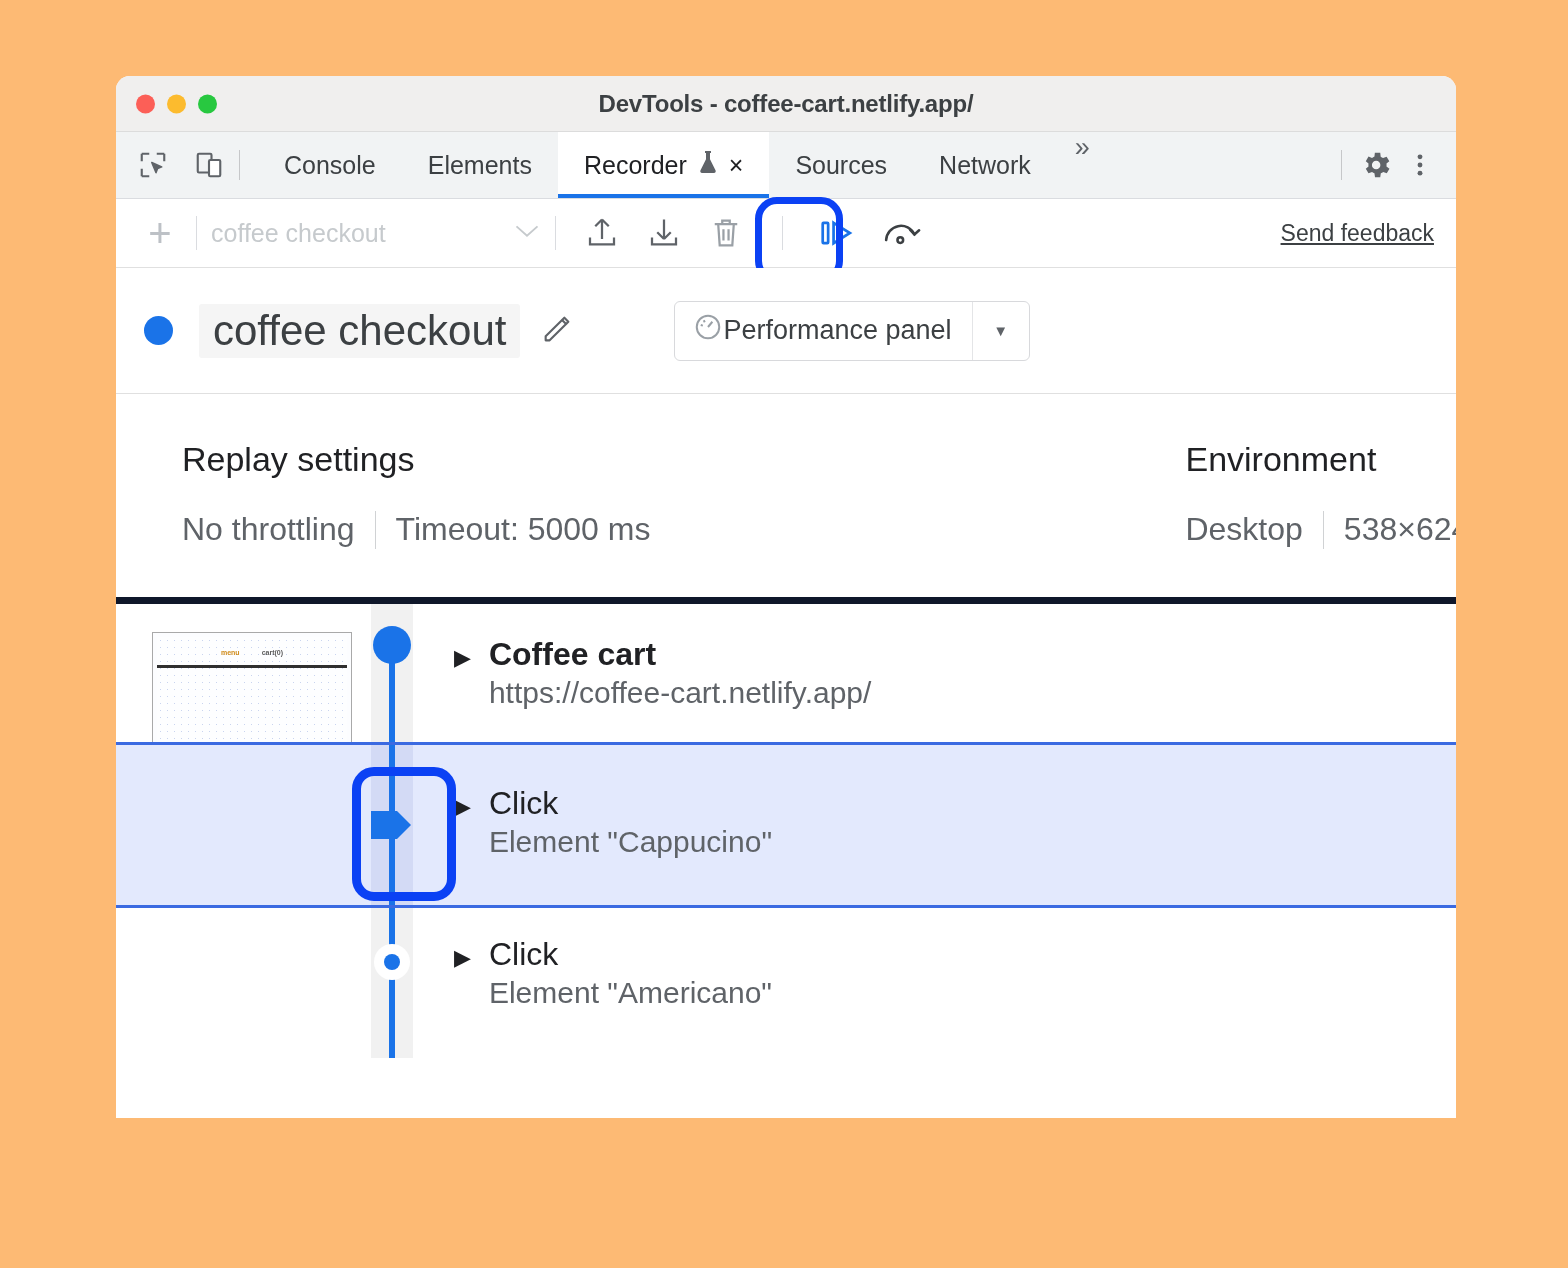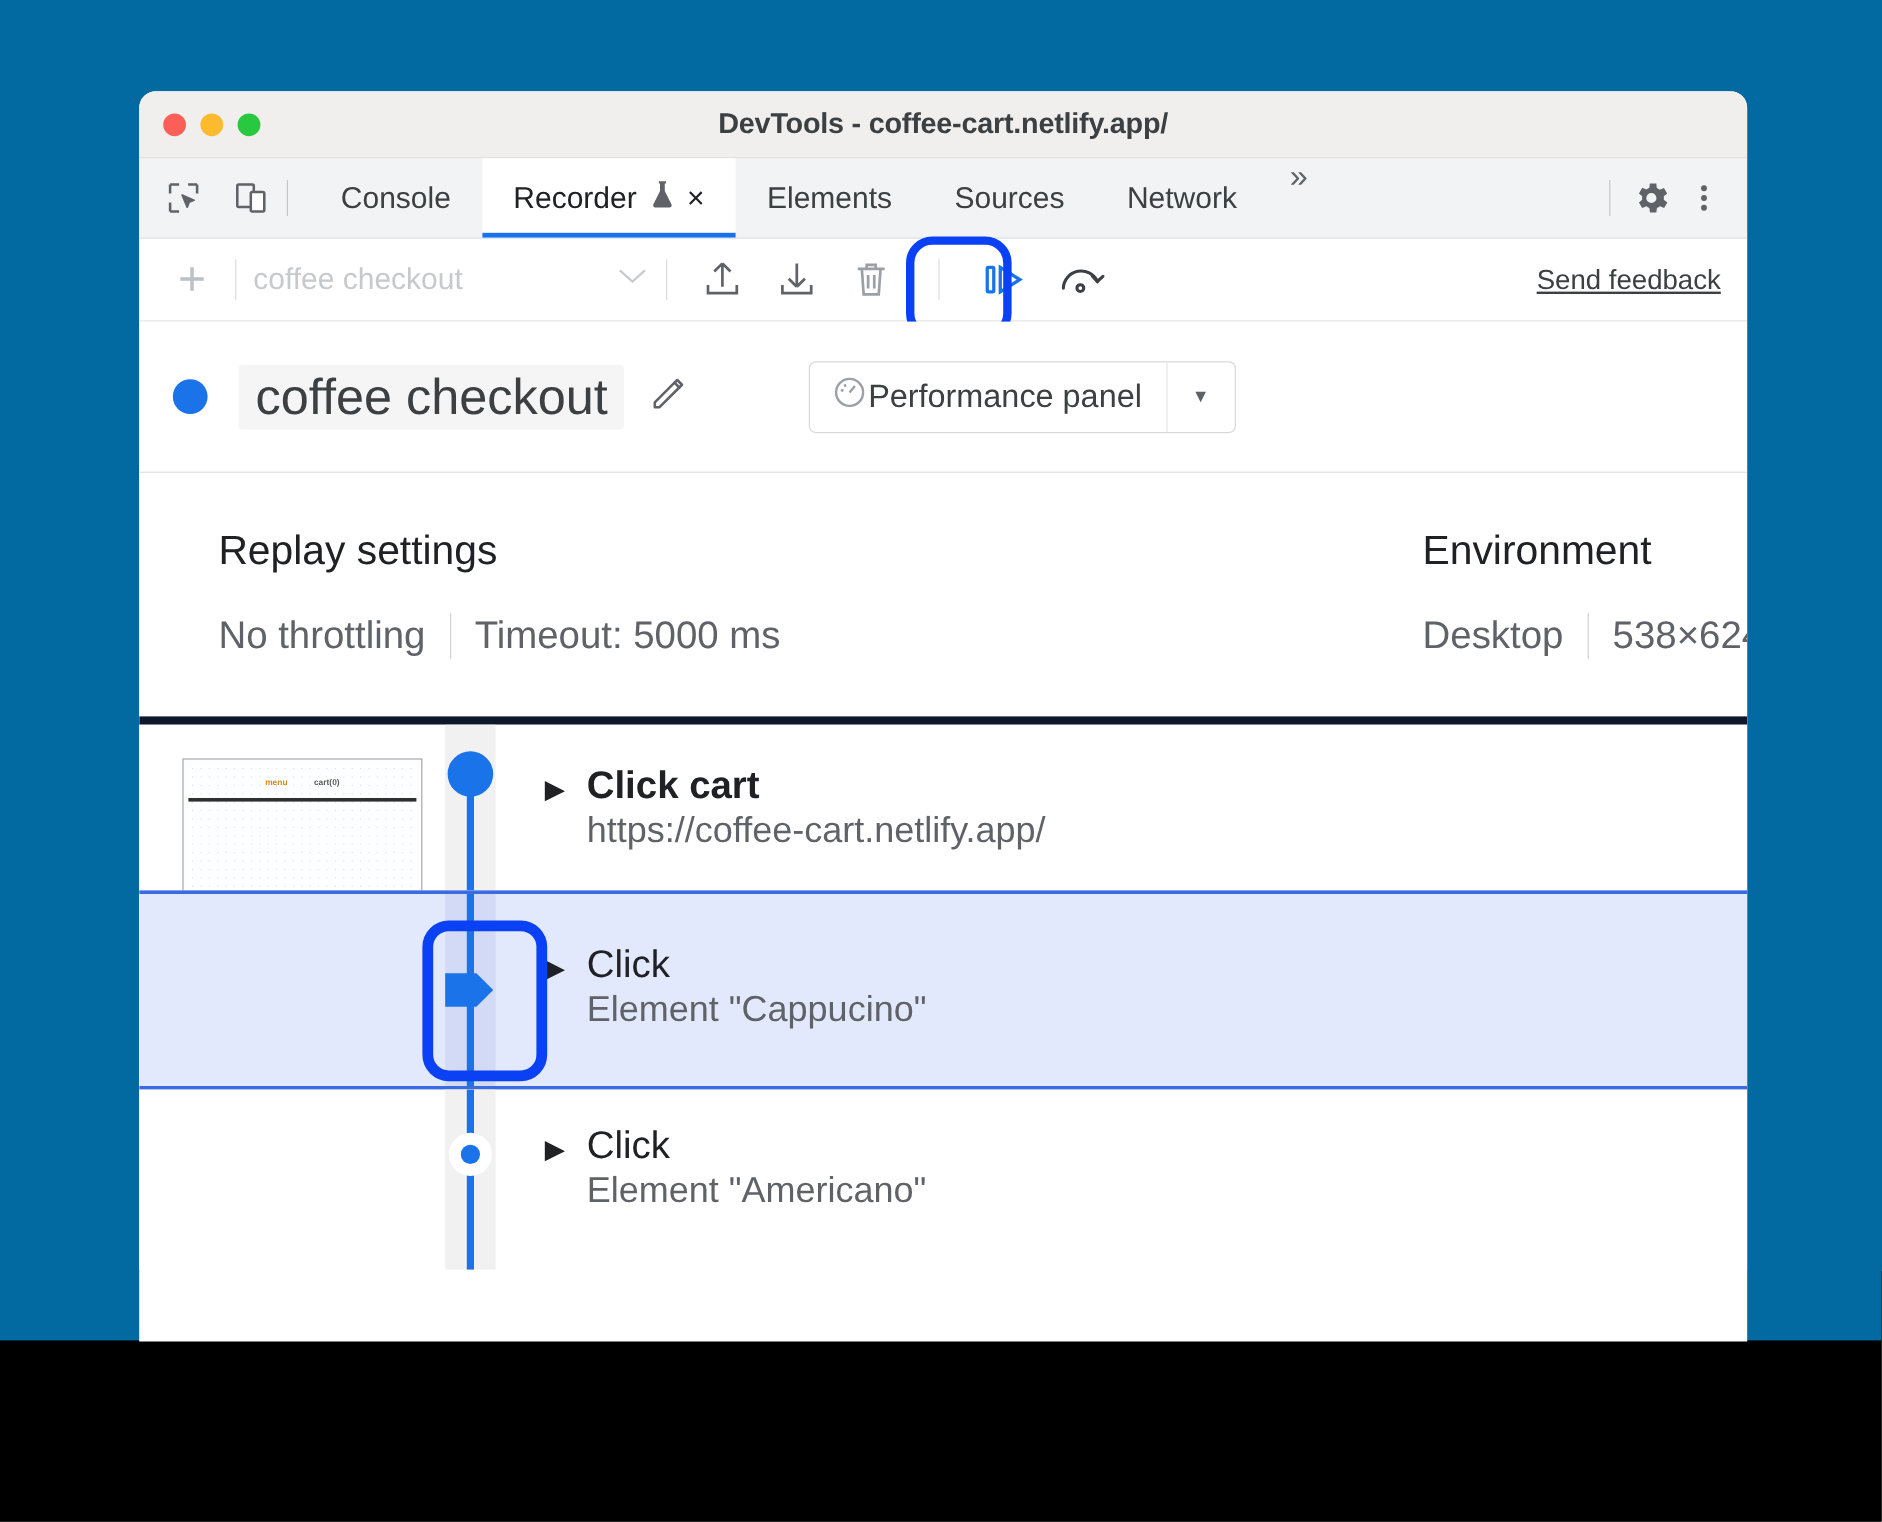--- a/index.html
+++ b/index.html
@@ -8,22 +8,22 @@
     background: #000000;
     width: 1568px;
     height: 1268px;
     overflow: hidden;
     font-family: "Liberation Sans", sans-serif;
   }
 
   #root {
     position: relative;
     width: 1568px;
-    height: 1117px;
-    background: #0369a1;
+    height: 1268px;
+    background: #fdba74;
     text-decoration: underline;
   }
 
   
   .window {
     position: absolute;
     left: 116px;
     top: 76px;
     width: 1340px;
     height: 1042px;
@@ -500,31 +500,31 @@
             <rect x="12" y="8" width="9" height="13" rx="1" fill="#ffffff"></rect>
           </svg>
         </span>
       </div>
       <span class="vsep"></span>
 
       <div class="tabs">
         <div class="tab">
           <span>Console</span>
         </div>
+        <div class="tab">
+          <span>Elements</span>
+        </div>
         <div class="tab active">
           <span>Recorder</span>
           <span>
             <svg width="24" height="26" viewBox="0 0 24 26" fill="#5f6368">
               <path d="M9 2h6v2h-1v6.2l5.6 11.3A1.8 1.8 0 0 1 18 24H6a1.8 1.8 0 0 1-1.6-2.5L10 10.2V4H9z"></path>
             </svg>
           </span>
           <span class="close-x">×</span>
-        </div>
-        <div class="tab">
-          <span>Elements</span>
         </div>
         <div class="tab">
           <span>Sources</span>
         </div>
         <div class="tab">
           <span>Network</span>
         </div>
         <div class="chev-more">»</div>
       </div>
 
@@ -655,21 +655,21 @@
           </div>
         </div>
         <div class="timeline-cell">
           <div class="timeline-band"></div>
           <div class="timeline-line" style="top:40px;"></div>
           <div class="marker marker-big-dot"></div>
         </div>
         <div class="step-content">
           <span class="step-caret">▶</span>
           <div class="step-texts">
-            <div class="step-title bold">Click cart</div>
+            <div class="step-title bold">Coffee cart</div>
             <div class="step-sub">https://coffee-cart.netlify.app/</div>
           </div>
         </div>
       </div>
 
       <div class="step-row selected" style="min-height:160px;">
         <div class="thumb-cell"></div>
         <div class="timeline-cell">
           <div class="timeline-band"></div>
           <div class="timeline-line"></div>

